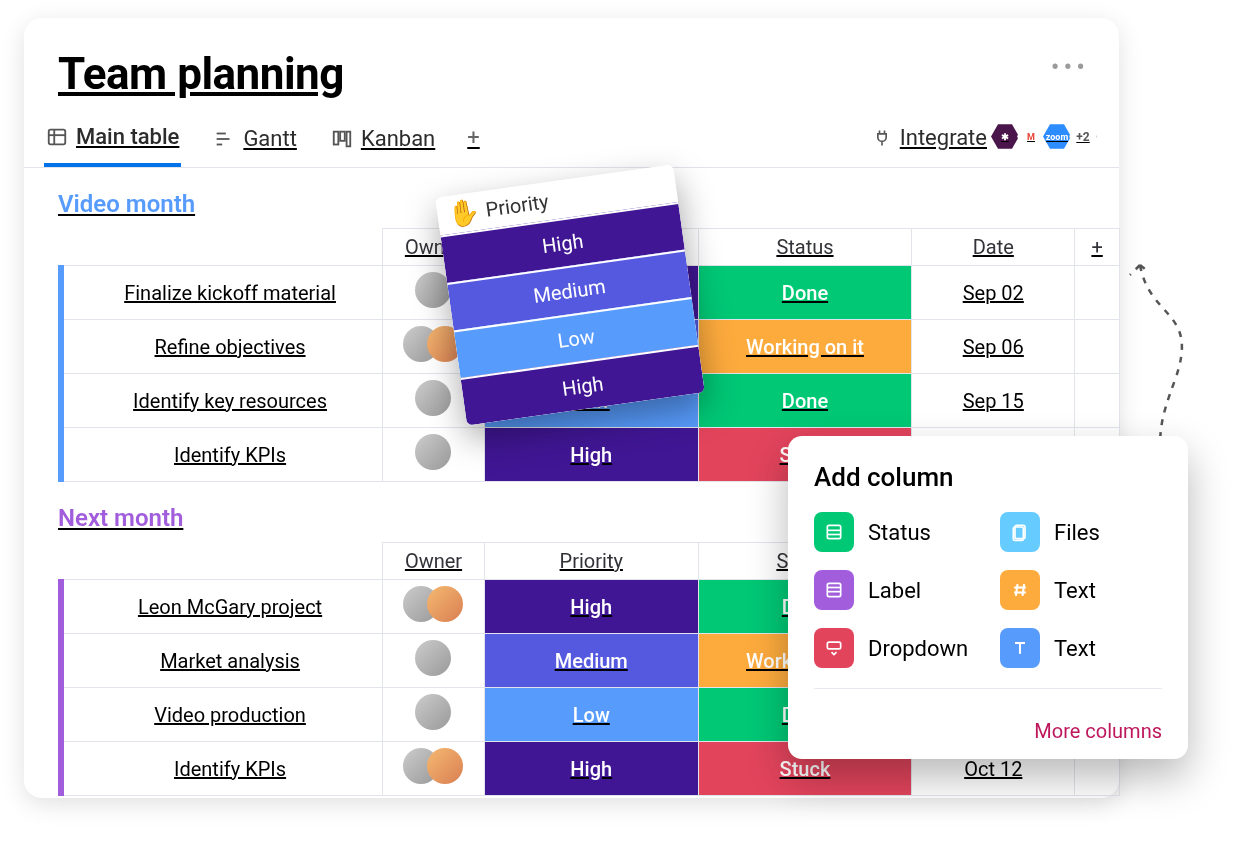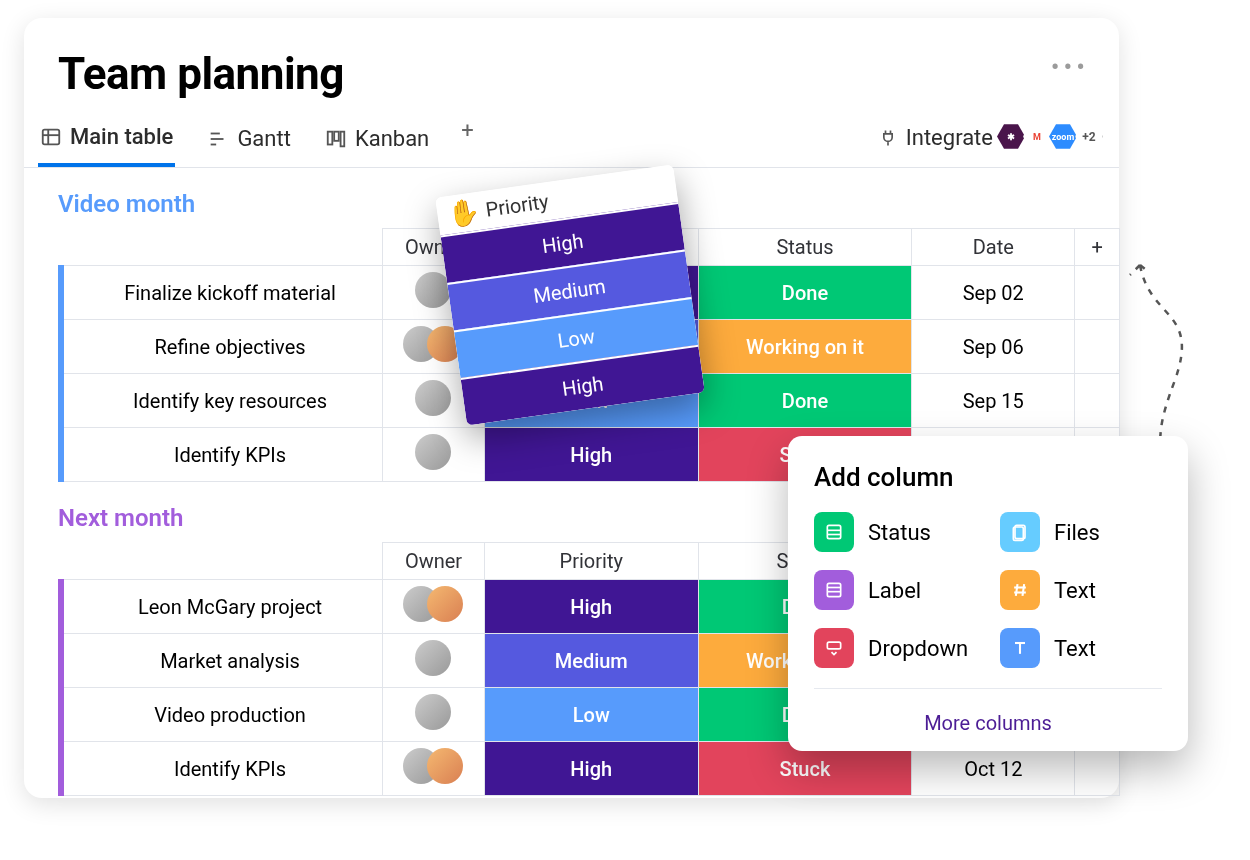--- a/index.html
+++ b/index.html
@@ -1,24 +1,25 @@
 <!DOCTYPE html>
 <html><head>
 <meta charset="utf-8">
 <style>
   * { box-sizing: border-box; margin: 0; padding: 0; font-family: -apple-system, BlinkMacSystemFont, "Segoe UI", Roboto, Helvetica, Arial, sans-serif; }
   body { background: #fff; width: 1250px; height: 860px; position: relative; overflow: hidden; }
   .board {
     position: absolute; left: 24px; top: 18px; width: 1095px; height: 780px;
     background: #fff; border-radius: 18px; box-shadow: 0 6px 24px rgba(0,0,0,0.12);
     padding: 30px 0 0 0;
+    text-decoration: underline;
   }
   .board-title { font-size: 44px; font-weight: 700; letter-spacing: -0.5px; padding: 0 34px 10px; }
   .more-dots { position: absolute; right: 30px; top: 34px; color: #9b9b9b; font-size: 26px; letter-spacing: 4px; cursor: pointer; }
-  .tabs { display: flex; gap: 30px; padding: 8px 14px 0; border-bottom: 1px solid #e1e4ea; }
+  .tabs { display: flex; align-items: center; gap: 30px; padding: 8px 20px 0; border-bottom: 1px solid #e1e4ea; }
   .tab { display: flex; align-items: center; gap: 8px; font-size: 22px; color: #2c2c2c; padding: 6px 2px 14px; cursor: pointer; }
   .tab.active { border-bottom: 4px solid #0073ea; font-weight: 500; }
   .tab svg, .tab .icon { color: #666; }
   .tab-plus { font-size: 22px; color: #666; padding-bottom: 10px; cursor: pointer; }
   .right-tools { margin-left: auto; display: flex; align-items: center; gap: 18px; }
   .right-tool { display: flex; align-items: center; gap: 8px; font-size: 22px; color: #2c2c2c; padding-bottom: 10px; cursor: pointer; }
   .app-icons { display: flex; align-items: center; }
   .app-hex { width: 30px; height: 30px; display: inline-block; margin-left: -4px; }
   .hex { width: 28px; height: 28px; border-radius: 4px; display: flex; align-items: center; justify-content: center; font-size: 9px; color: #fff; font-weight: 700; clip-path: polygon(25% 6%, 75% 6%, 100% 50%, 75% 94%, 25% 94%, 0 50%); }
   .hex.slack { background: #4a154b; }
@@ -71,21 +72,21 @@
     border-radius: 14px; box-shadow: 0 18px 40px rgba(0,0,0,0.28);
     padding: 26px 26px 16px;
   }
   .popover-title { font-size: 26px; font-weight: 500; margin-bottom: 20px; }
   .pop-grid { display: grid; grid-template-columns: 1fr 1fr; gap: 18px 24px; }
   .pop-item { display: flex; align-items: center; gap: 14px; font-size: 22px; cursor: pointer; }
   .pop-icon { width: 40px; height: 40px; border-radius: 8px; color: #fff; display: flex; align-items: center; justify-content: center; font-size: 20px; }
   .pi-status { background: #00c875; } .pi-label { background: #a25ddc; }
   .pi-files { background: #66ccff; } .pi-tags { background: #fdab3d; }
   .pi-drop { background: #e2445c; } .pi-text { background: #579bfc; }
-  .pop-footer { border-top: 1px solid #e6e9ef; margin-top: 20px; padding-top: 22px; text-align: center; color: #4c1d95; font-size: 20px; cursor: pointer; }
+  .pop-footer { border-top: 1px solid #e6e9ef; margin-top: 20px; padding-top: 30px; text-align: right; color: #be185d; font-size: 20px; cursor: pointer; }
 
   
   .doodle { position: absolute; left: 1120px; top: 260px; color: #555; }
 </style>
 </head>
 <body>
 
 <div class="board">
   <div class="board-title">Team planning</div>
   <div class="more-dots">•••</div>

